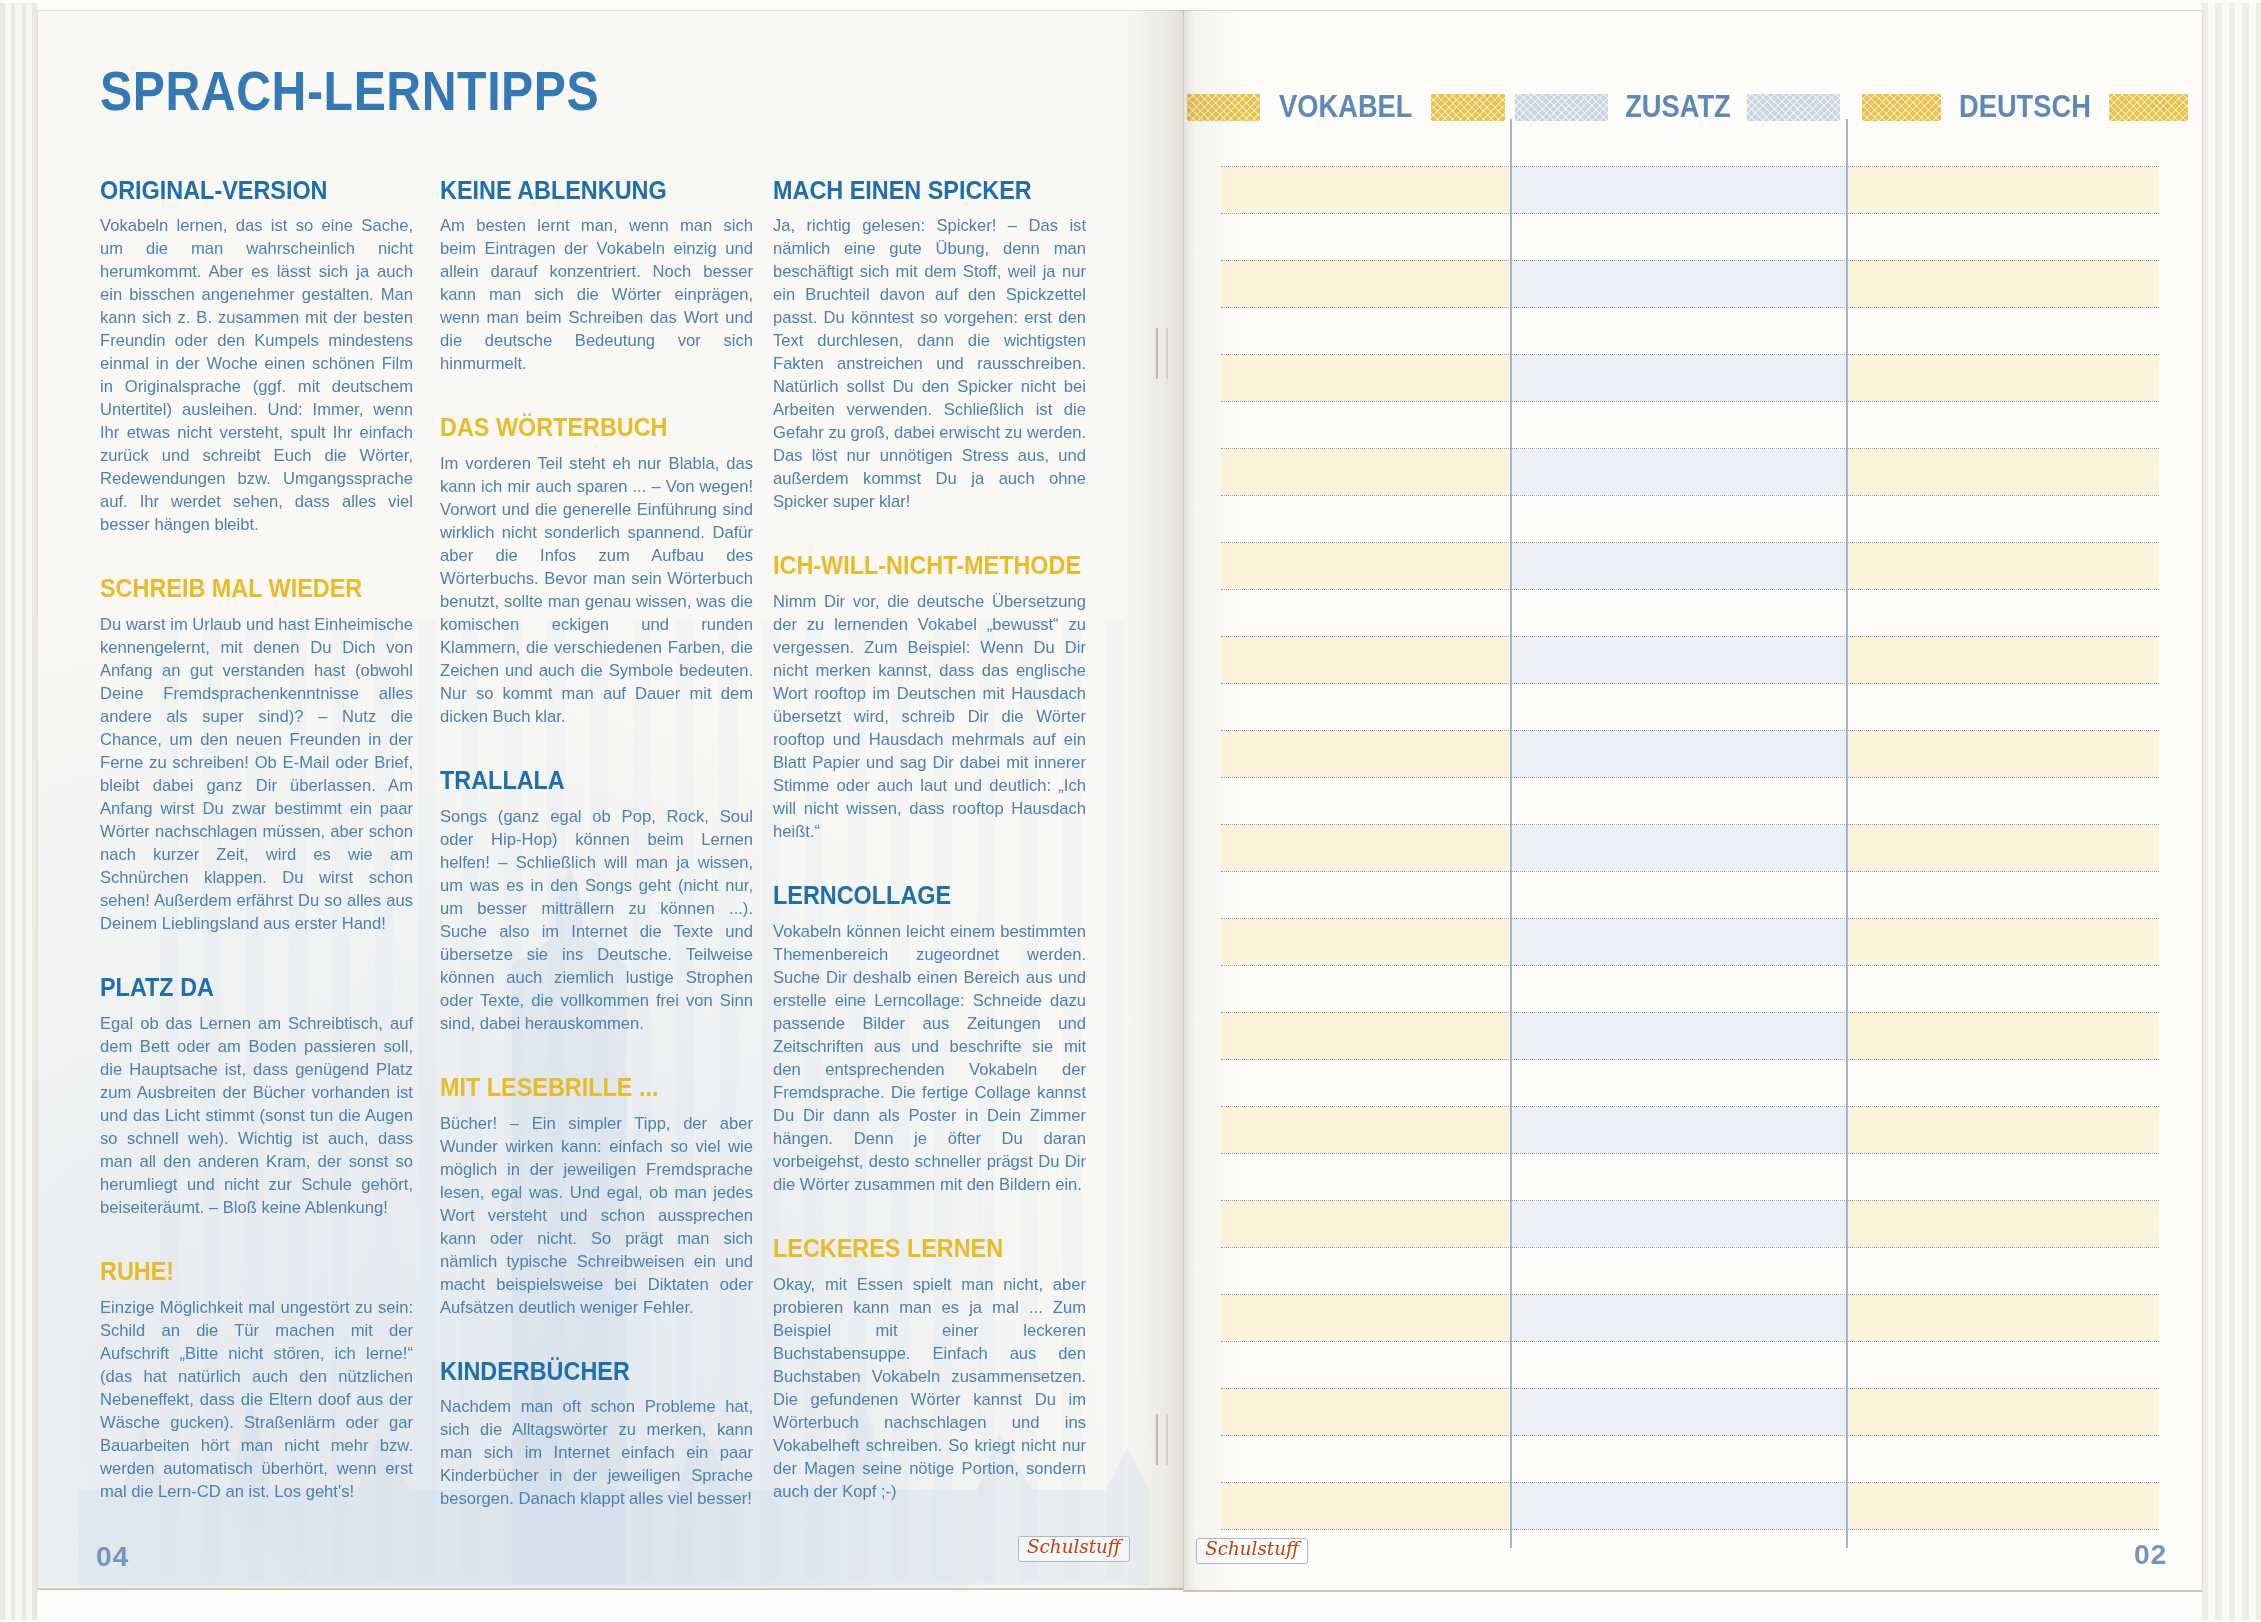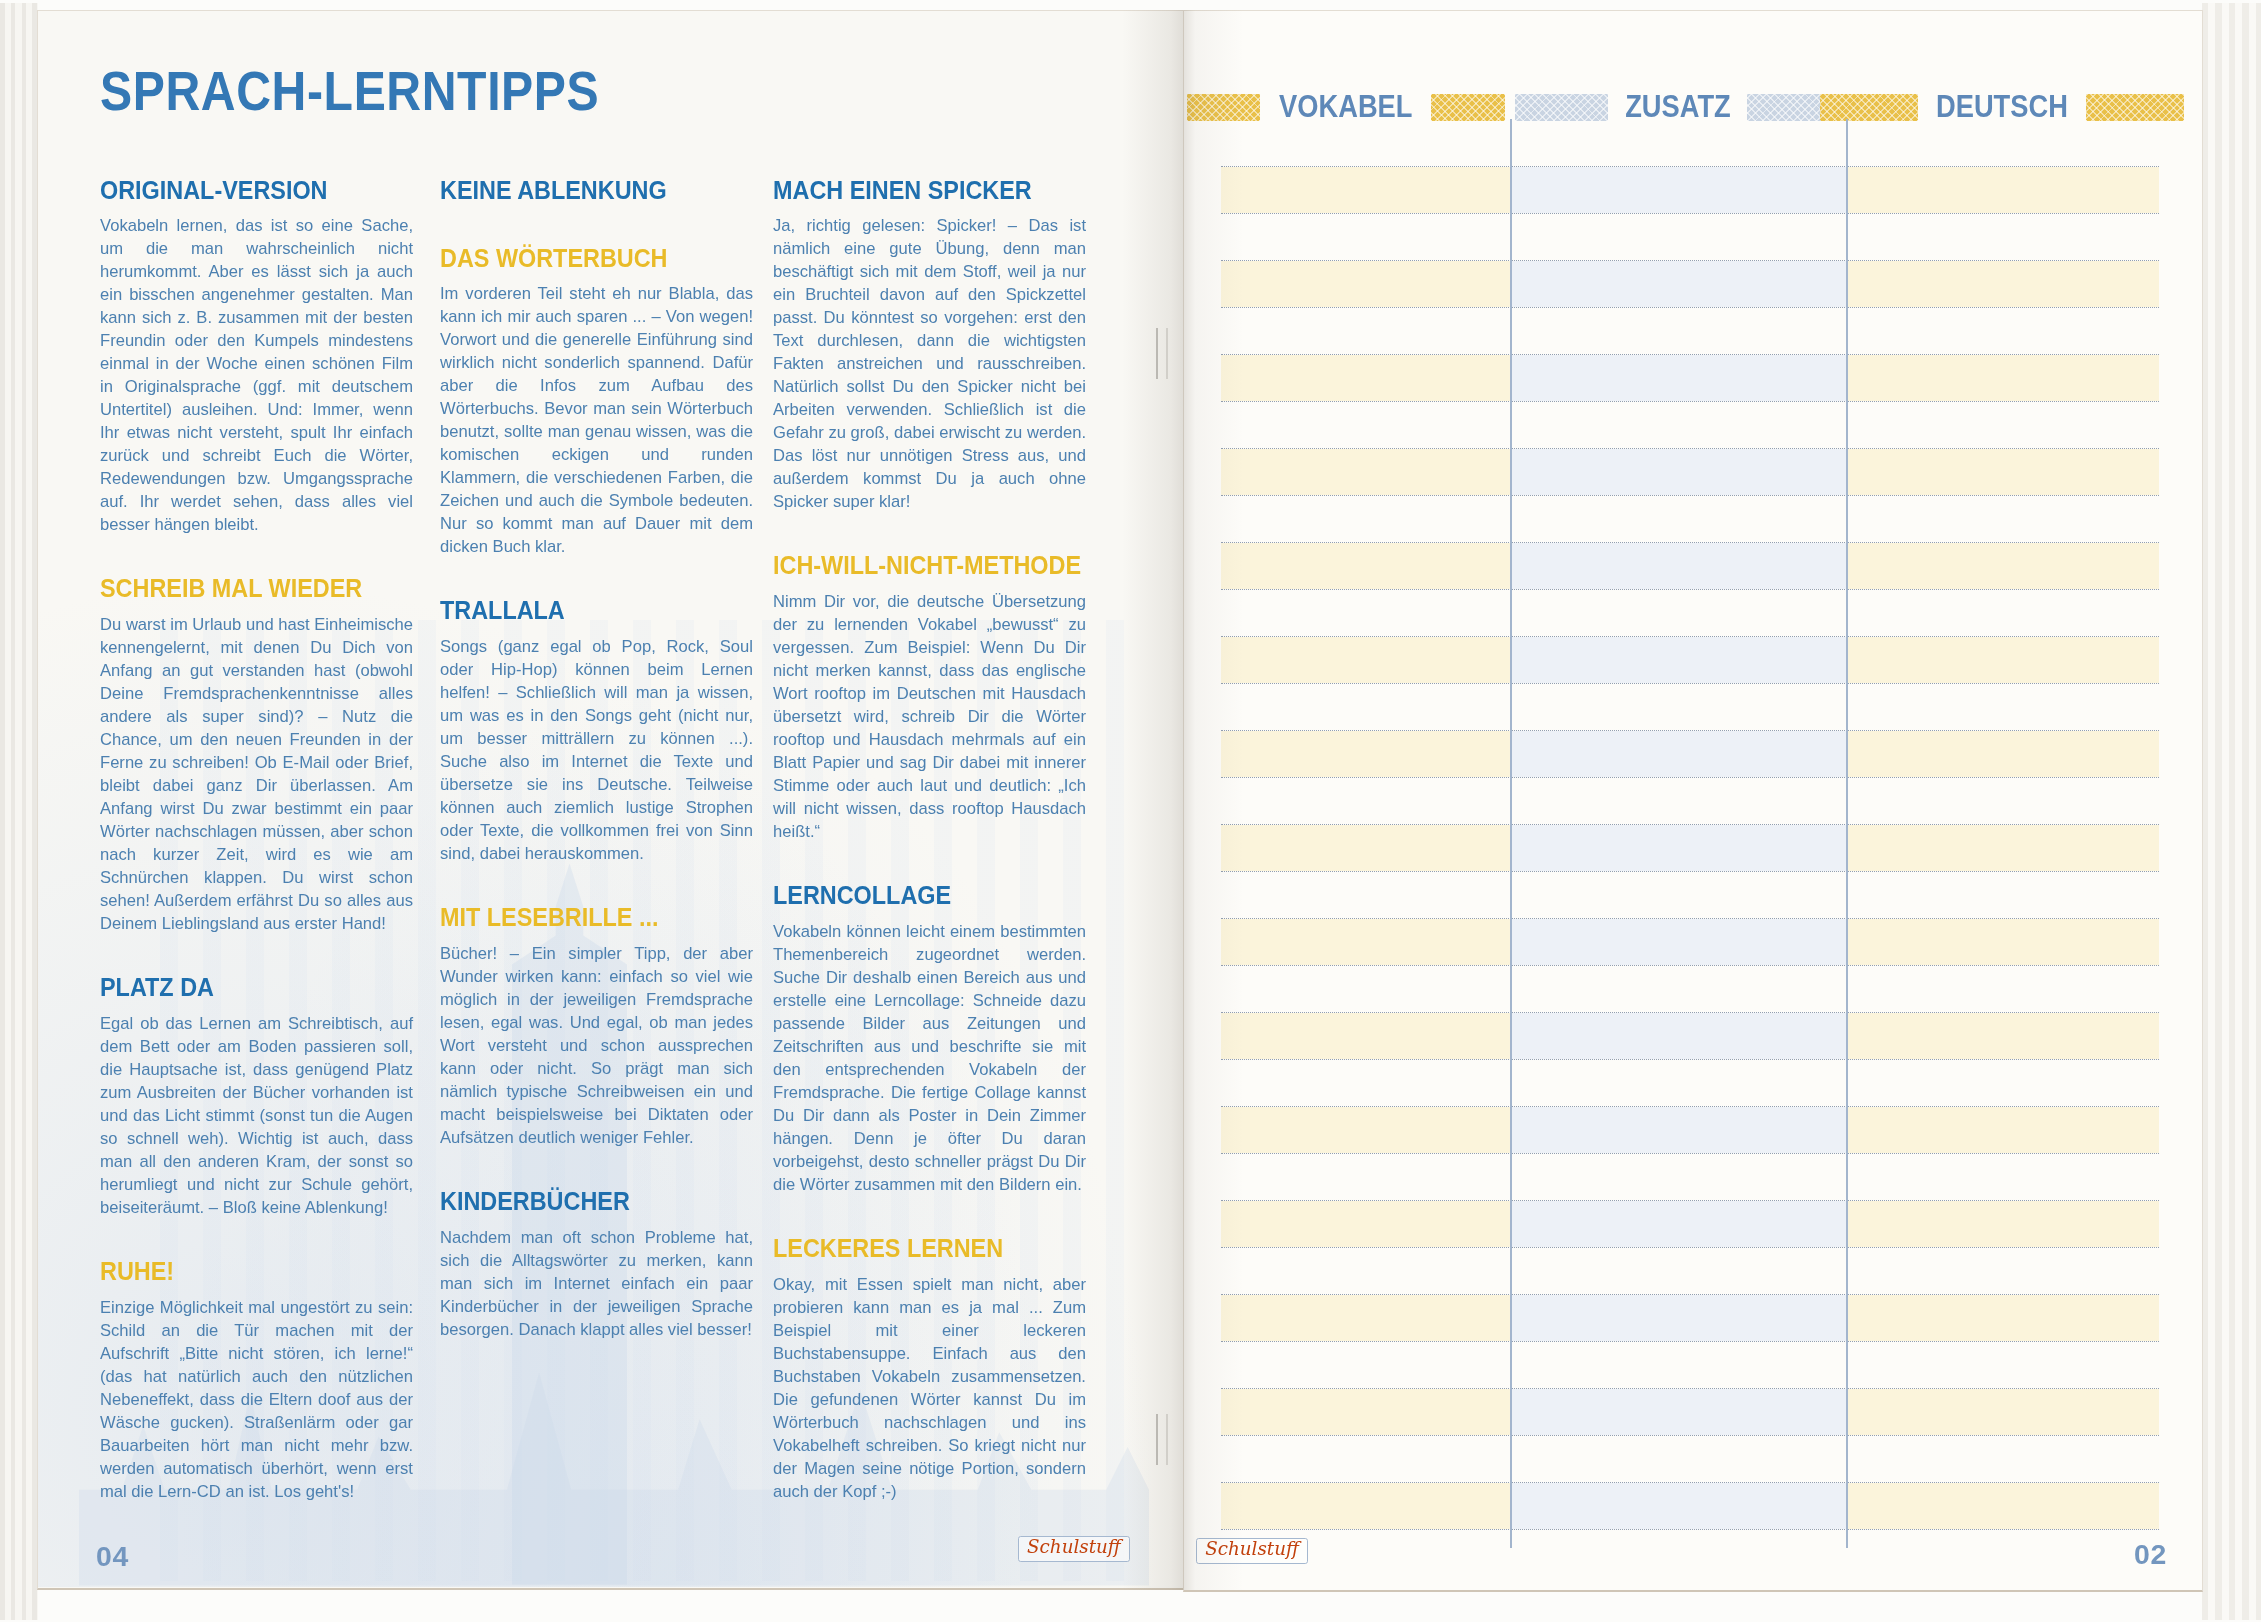--- a/index.html
+++ b/index.html
@@ -51,21 +51,21 @@
   #pgnum-right{right:35px;top:1527px;}
 
   .logo{position:absolute;border:1.4px solid #A5B8D0;border-radius:2.7px;padding:0.7px 8.1px 3.4px;
     color:#c2410c;font-family:"DejaVu Serif",serif;font-style:italic;font-size:18.3px;
     background:rgba(255,255,255,.55);line-height:1.1;}
   #logo-left{left:980px;top:1525px;}
   #logo-right{left:12.2px;top:1527px;}
 
   
   .hdr-group{position:absolute;top:79px;height:35px;display:flex;align-items:center;gap:9.5px;}
-  #hdr-a{left:2.7px;width:318px;} #hdr-b{left:331px;width:325px;} #hdr-c{left:636px;width:364px;}
+  #hdr-a{left:2.7px;width:318px;} #hdr-b{left:331px;width:325px;} #hdr-c{left:678px;width:326px;}
   .hdr-label{font-size:31px;font-weight:700;color:#5E88B8;transform:scaleX(.88);white-space:nowrap;}
   .band{flex:1 1 0;height:27px;border-radius:1.4px;}
   .band.yellow{background-color:#E9C049;
     background-image:repeating-linear-gradient(45deg,rgba(255,255,255,.5) 0 1.4px,rgba(255,255,255,0) 1.4px 5.4px),
                      repeating-linear-gradient(-45deg,rgba(255,255,255,.5) 0 1.4px,rgba(255,255,255,0) 1.4px 5.4px);}
   .band.blue{background-color:#C9D4E2;
     background-image:repeating-linear-gradient(45deg,rgba(255,255,255,.55) 0 1.4px,rgba(255,255,255,0) 1.4px 5.4px),
                      repeating-linear-gradient(-45deg,rgba(255,255,255,.55) 0 1.4px,rgba(255,255,255,0) 1.4px 5.4px);}
 
   .vdiv{position:absolute;top:108px;width:2px;height:1429px;background:#A3B5CD;z-index:3;}
@@ -107,20 +107,21 @@
         <p class="sec-b">Egal ob das Lernen am Schreibtisch, auf dem Bett oder am Boden passieren soll, die Hauptsache ist, dass genügend Platz zum Ausbreiten der Bücher vorhanden ist und das Licht stimmt (sonst tun die Augen so schnell weh). Wichtig ist auch, dass man all den anderen Kram, der sonst so herumliegt und nicht zur Schule gehört, beiseiteräumt. – Bloß keine Ablenkung!</p>
       </section>
       <section class="sec">
         <h3 class="sec-h yellow">RUHE!</h3>
         <p class="sec-b">Einzige Möglichkeit mal ungestört zu sein: Schild an die Tür machen mit der Aufschrift „Bitte nicht stören, ich lerne!“ (das hat natürlich auch den nützlichen Nebeneffekt, dass die Eltern doof aus der Wäsche gucken). Straßenlärm oder gar Bauarbeiten hört man nicht mehr bzw. werden automatisch überhört, wenn erst mal die Lern-CD an ist. Los geht's!</p>
       </section>
     </div>
   <div class="col" id="col-1">
       <section class="sec">
         <h3 class="sec-h blue">KEINE ABLENKUNG</h3>
+        <p class="sec-b">Am besten lernt man, wenn man sich beim Eintragen der Vokabeln einzig und allein darauf konzentriert. Noch besser kann man sich die Wörter einprägen, wenn man beim Schreiben das Wort und die deutsche Bedeutung vor sich hinmurmelt.</p>
       </section>
       <section class="sec">
         <h3 class="sec-h yellow">DAS WÖRTERBUCH</h3>
         <p class="sec-b">Im vorderen Teil steht eh nur Blabla, das kann ich mir auch sparen ... – Von wegen! Vorwort und die generelle Einführung sind wirklich nicht sonderlich spannend. Dafür aber die Infos zum Aufbau des Wörterbuchs. Bevor man sein Wörterbuch benutzt, sollte man genau wissen, was die komischen eckigen und runden Klammern, die verschiedenen Farben, die Zeichen und auch die Symbole bedeuten. Nur so kommt man auf Dauer mit dem dicken Buch klar.</p>
       </section>
       <section class="sec">
         <h3 class="sec-h blue">TRALLALA</h3>
         <p class="sec-b">Songs (ganz egal ob Pop, Rock, Soul oder Hip-Hop) können beim Lernen helfen! – Schließlich will man ja wissen, um was es in den Songs geht (nicht nur, um besser mitträllern zu können ...). Suche also im Internet die Texte und übersetze sie ins Deutsche. Teilweise können auch ziemlich lustige Strophen oder Texte, die vollkommen frei von Sinn sind, dabei herauskommen.</p>
       </section>
       <section class="sec">

